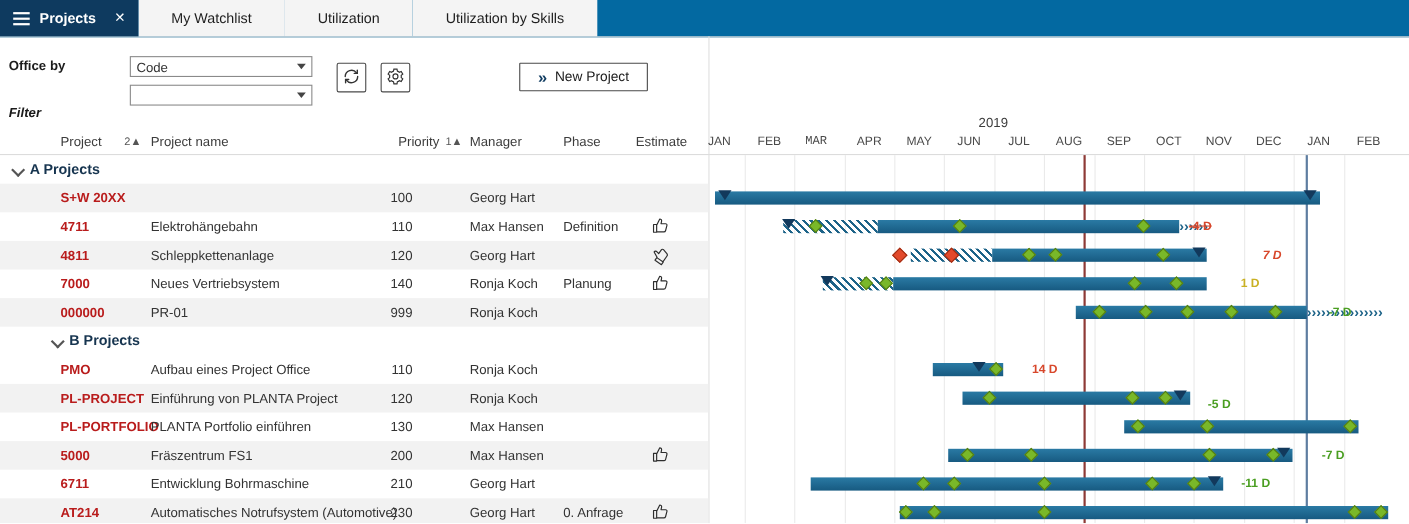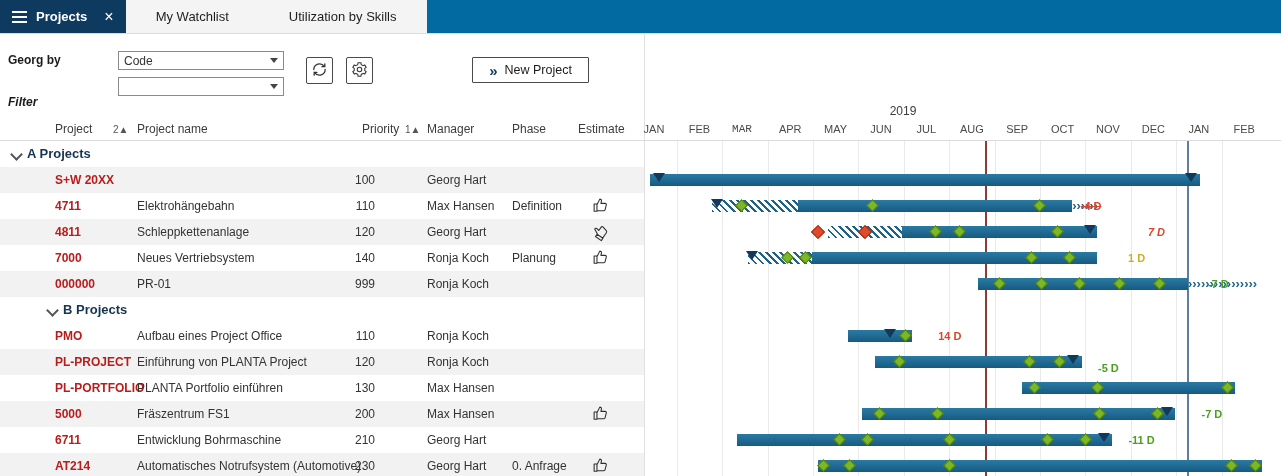--- a/index.html
+++ b/index.html
@@ -88,25 +88,28 @@
           <i></i>
           <i></i>
         </span>
       <span>Projects</span>
       <span class="close">×</span>
     </div>
     <div class="tab">
       <span>My Watchlist</span>
     </div>
     <div class="tab">
+      <span>Utilization</span>
+    </div>
+    <div class="tab">
       <span>Utilization by Skills</span>
     </div>
   </div>
 
-  <span class="lbl" style="left:8px;top:51px;">Georg by</span>
+  <span class="lbl" style="left:8px;top:51px;">Office by</span>
   <div class="select" style="left:118px;top:51px;">
     <span>Code</span>
     <span class="arr"></span>
   </div>
   <span class="lbl" style="left:8px;top:93px;font-style:italic;">Filter</span>
   <div class="select" style="left:118px;top:77px;">
     <span></span>
     <span class="arr"></span>
   </div>
 

